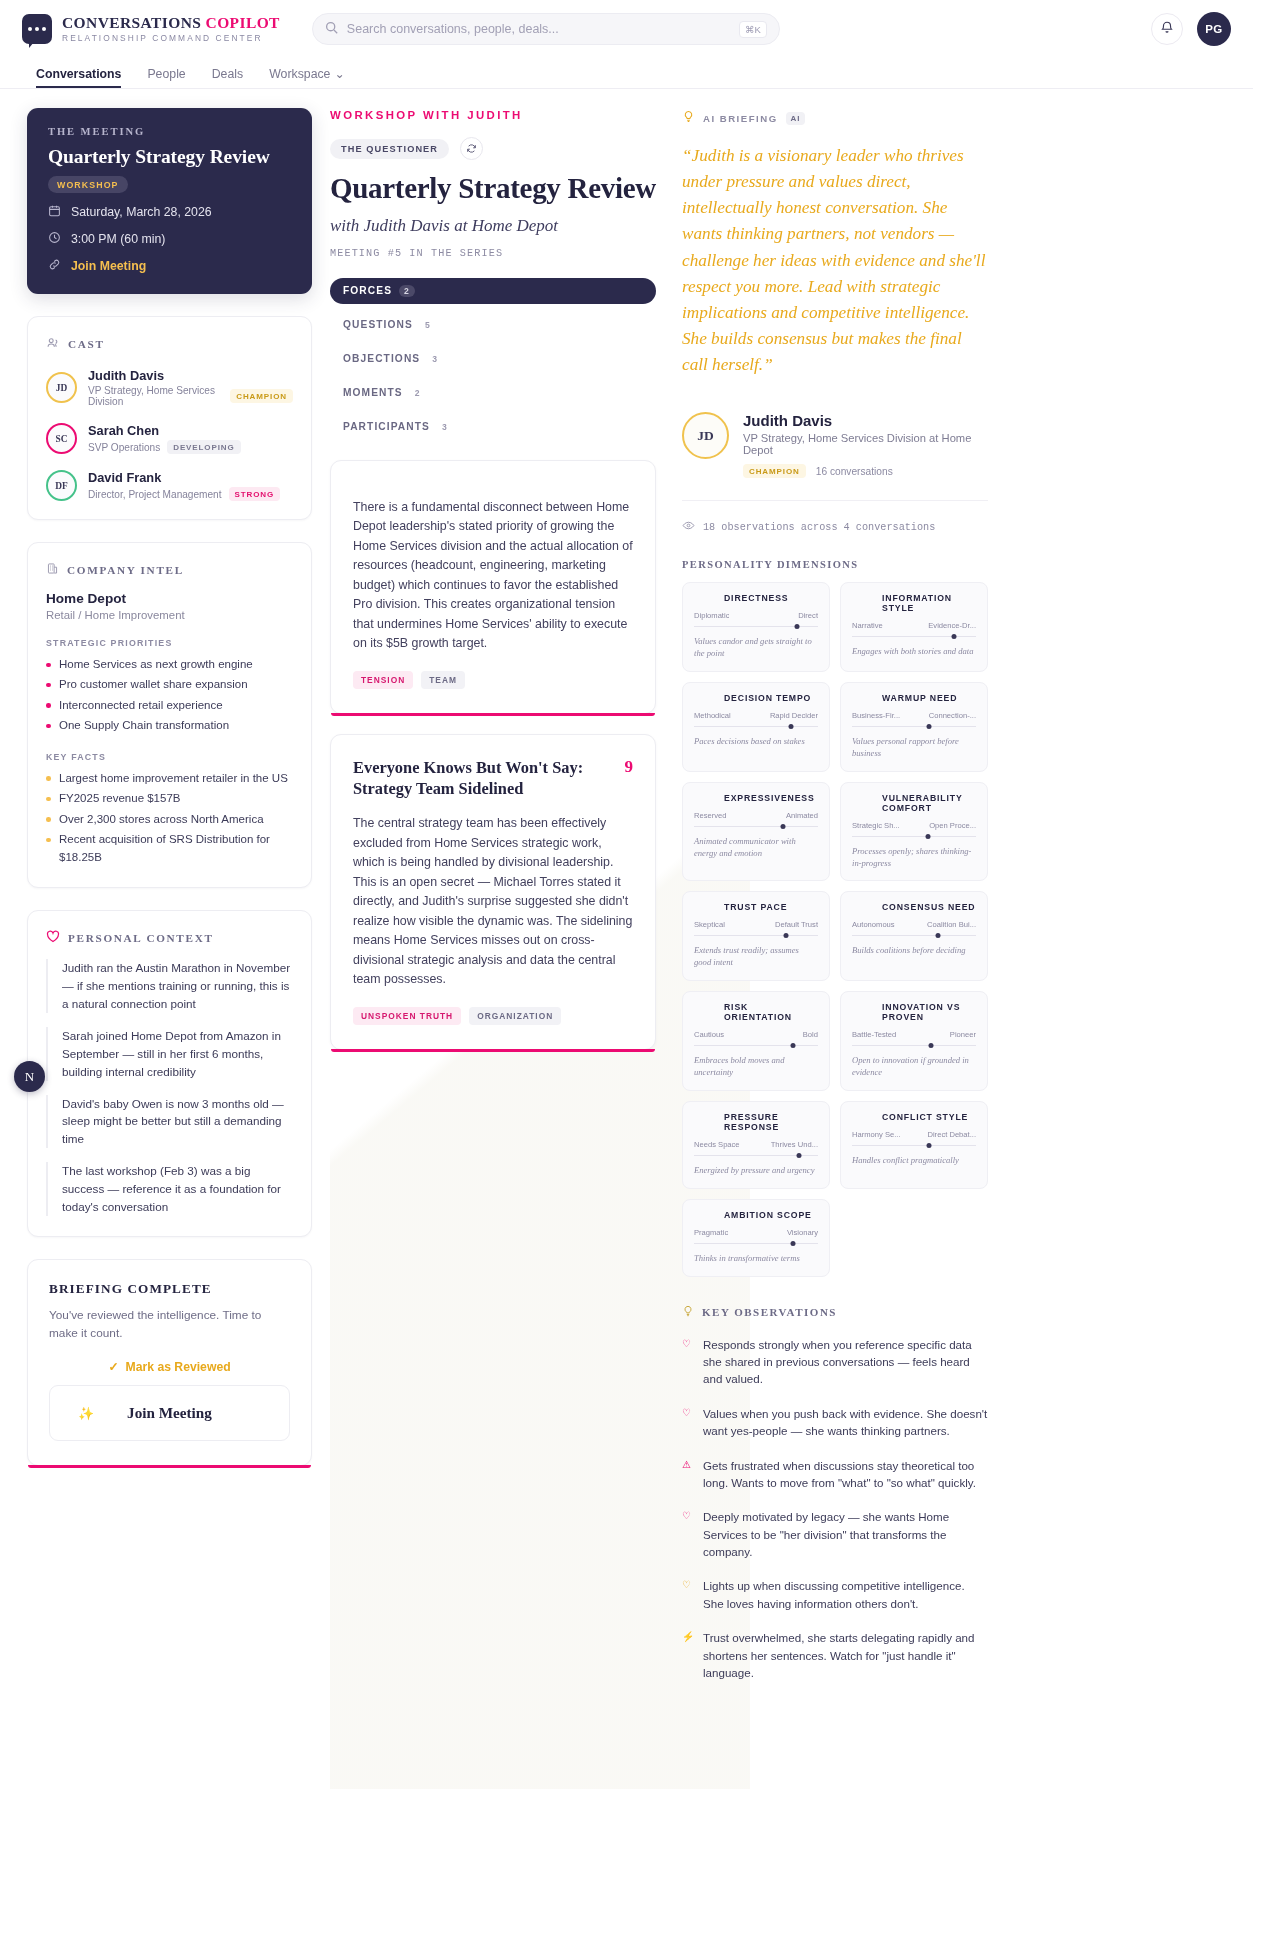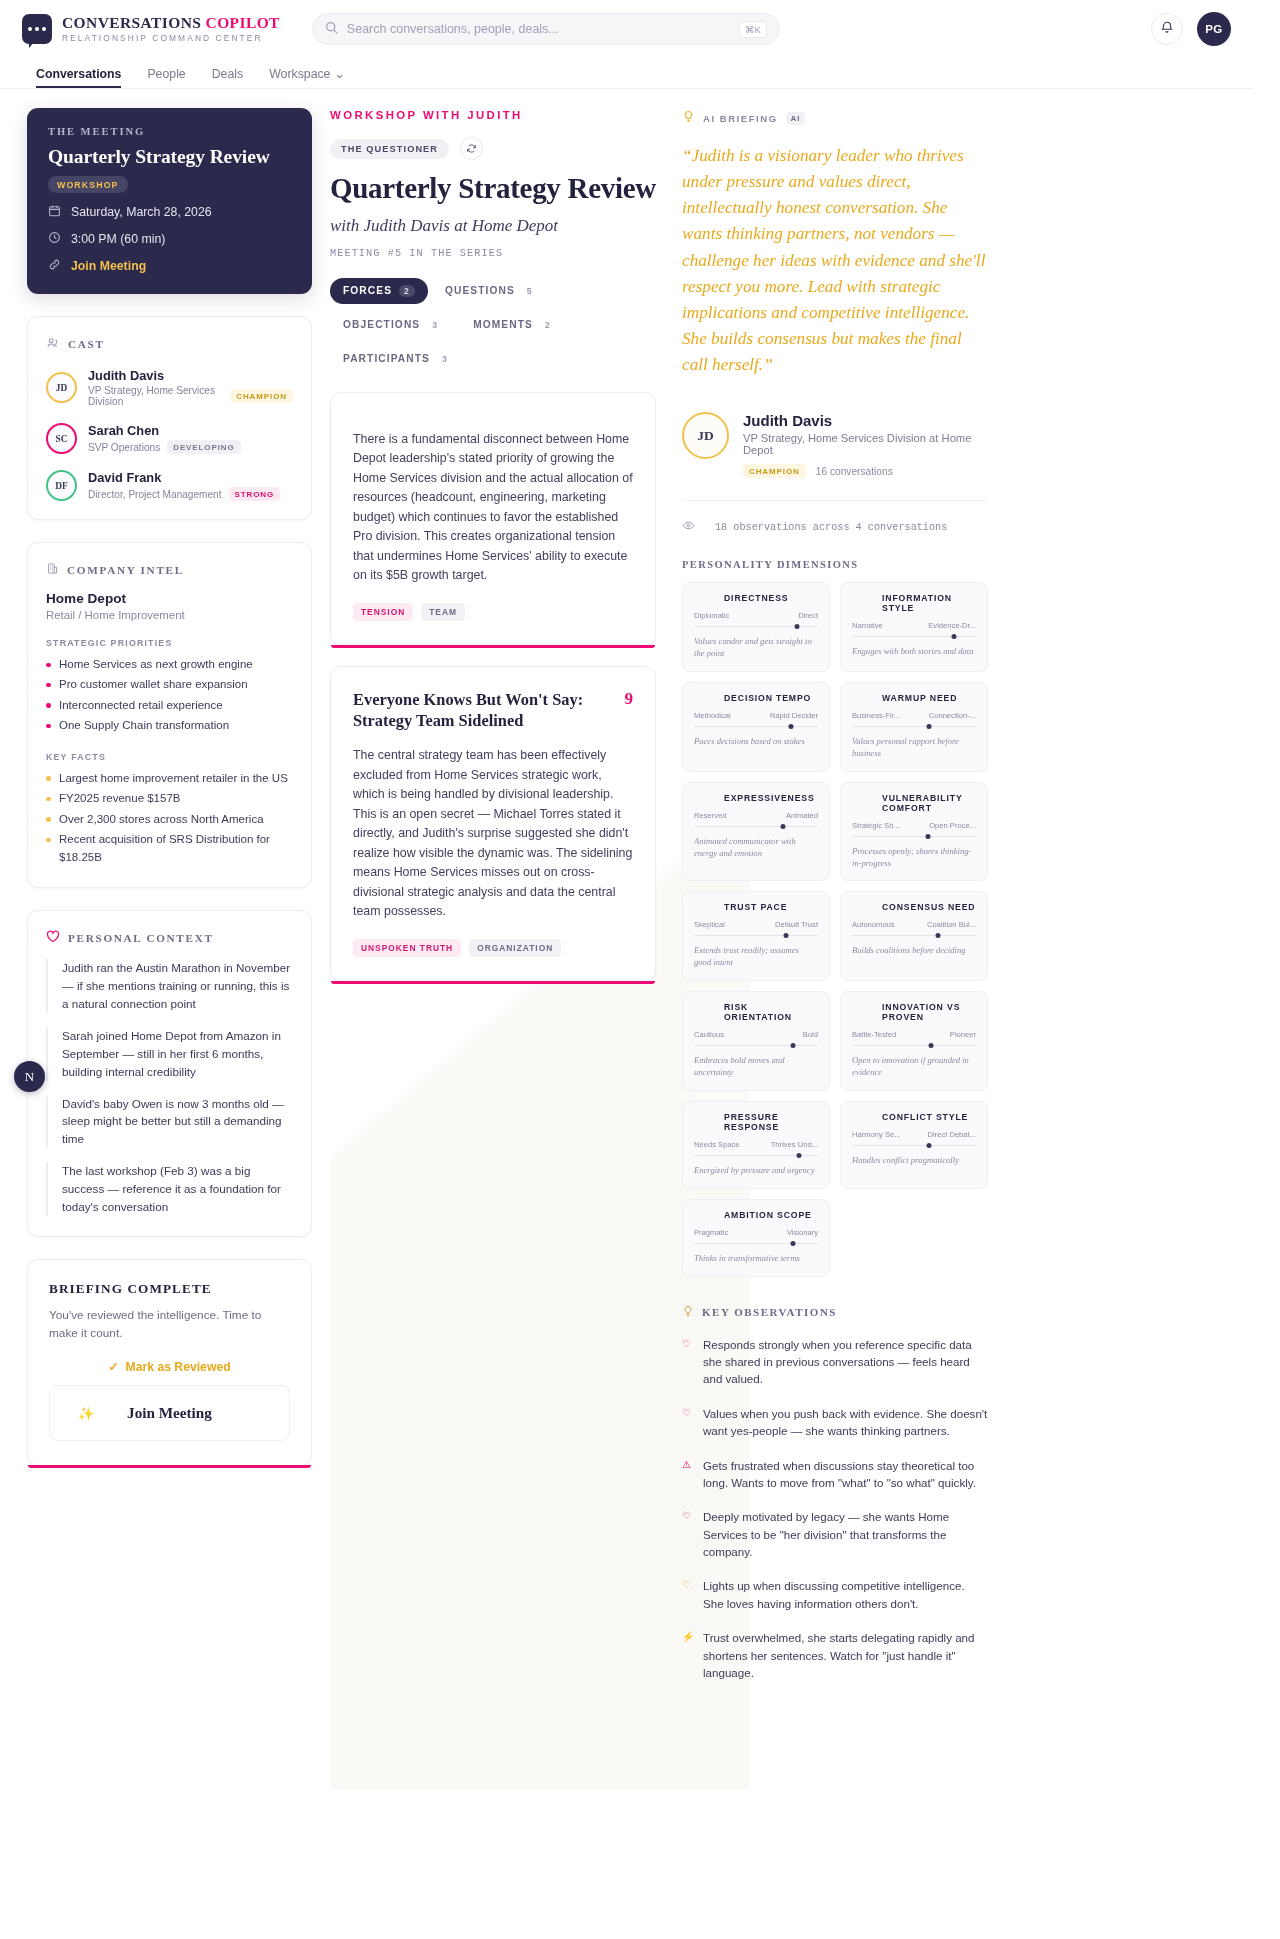--- a/index.html
+++ b/index.html
@@ -206,21 +206,21 @@
     color: #24233f; margin-top: 13px; letter-spacing: -0.3px; line-height: 1.1;
   }
   .ctr-sub {
     font-family: "Liberation Serif", serif; font-style: italic; font-size: 17px;
     color: #3e3c5e; margin-top: 11px;
   }
   .ctr-meta {
     font-family: "Liberation Mono", monospace; font-size: 10.2px; letter-spacing: 1.1px;
     color: #8c8aa2; margin-top: 12px;
   }
-  .ctr-tabs { display: flex; flex-wrap: wrap; gap: 8px 4px; margin-top: 19px; }
+  .ctr-tabs { display: flex; flex-wrap: wrap; gap: 8px 10px; margin-top: 19px; flex-direction: column; }
   .ctab {
     display: flex; align-items: center; gap: 7px; padding: 7px 13px; border-radius: 15px;
     font-size: 10.2px; font-weight: bold; letter-spacing: 1.1px; color: #6a6883; cursor: pointer;
   }
   .ctab.active { background: #2b2a4c; color: #fff; }
   .ctab .cnt {
     font-size: 8.6px; background: #4b4968; color: #d8d7e4; border-radius: 7px; padding: 1px 5px;
   }
   .ctab:not(.active) .cnt { background: transparent; color: #9c9ab0; }
 
@@ -267,21 +267,21 @@
   .person-avatar {
     width: 47px; height: 47px; border-radius: 50%; border: 2px solid #f0c24d; background: #fdfcf8;
     display: flex; align-items: center; justify-content: center; flex: none;
     font-family: "Liberation Serif", serif; font-weight: bold; font-size: 13.5px; color: #3a3857;
   }
   .person-name { font-size: 15px; font-weight: bold; color: #24233f; }
   .person-role { font-size: 11.2px; color: #7e7c93; margin-top: 3px; }
   .person-tags { display: flex; align-items: center; gap: 10px; margin-top: 8px; }
   .person-convos { font-size: 10.2px; color: #8c8aa2; }
   .obs-row {
-    display: flex; align-items: center; gap: 20px; margin-top: 22px;
+    display: flex; align-items: center; gap: 8px; margin-top: 22px;
     padding-top: 18px; border-top: 1px solid #f0eff4;
     font-family: "Liberation Mono", monospace; font-size: 10.2px; color: #8c8aa2;
   }
   .dims-label {
     font-family: "Liberation Serif", serif; font-weight: bold; font-size: 10.5px;
     letter-spacing: 1.4px; color: #6d6b87; margin-top: 24px;
   }
   .dims-grid { display: grid; grid-template-columns: 1fr 1fr; gap: 10px; margin-top: 12px; }
   .dim {
     background: #fafafc; border: 1px solid #efeff4; border-radius: 8px; padding: 10px 11px 11px;

